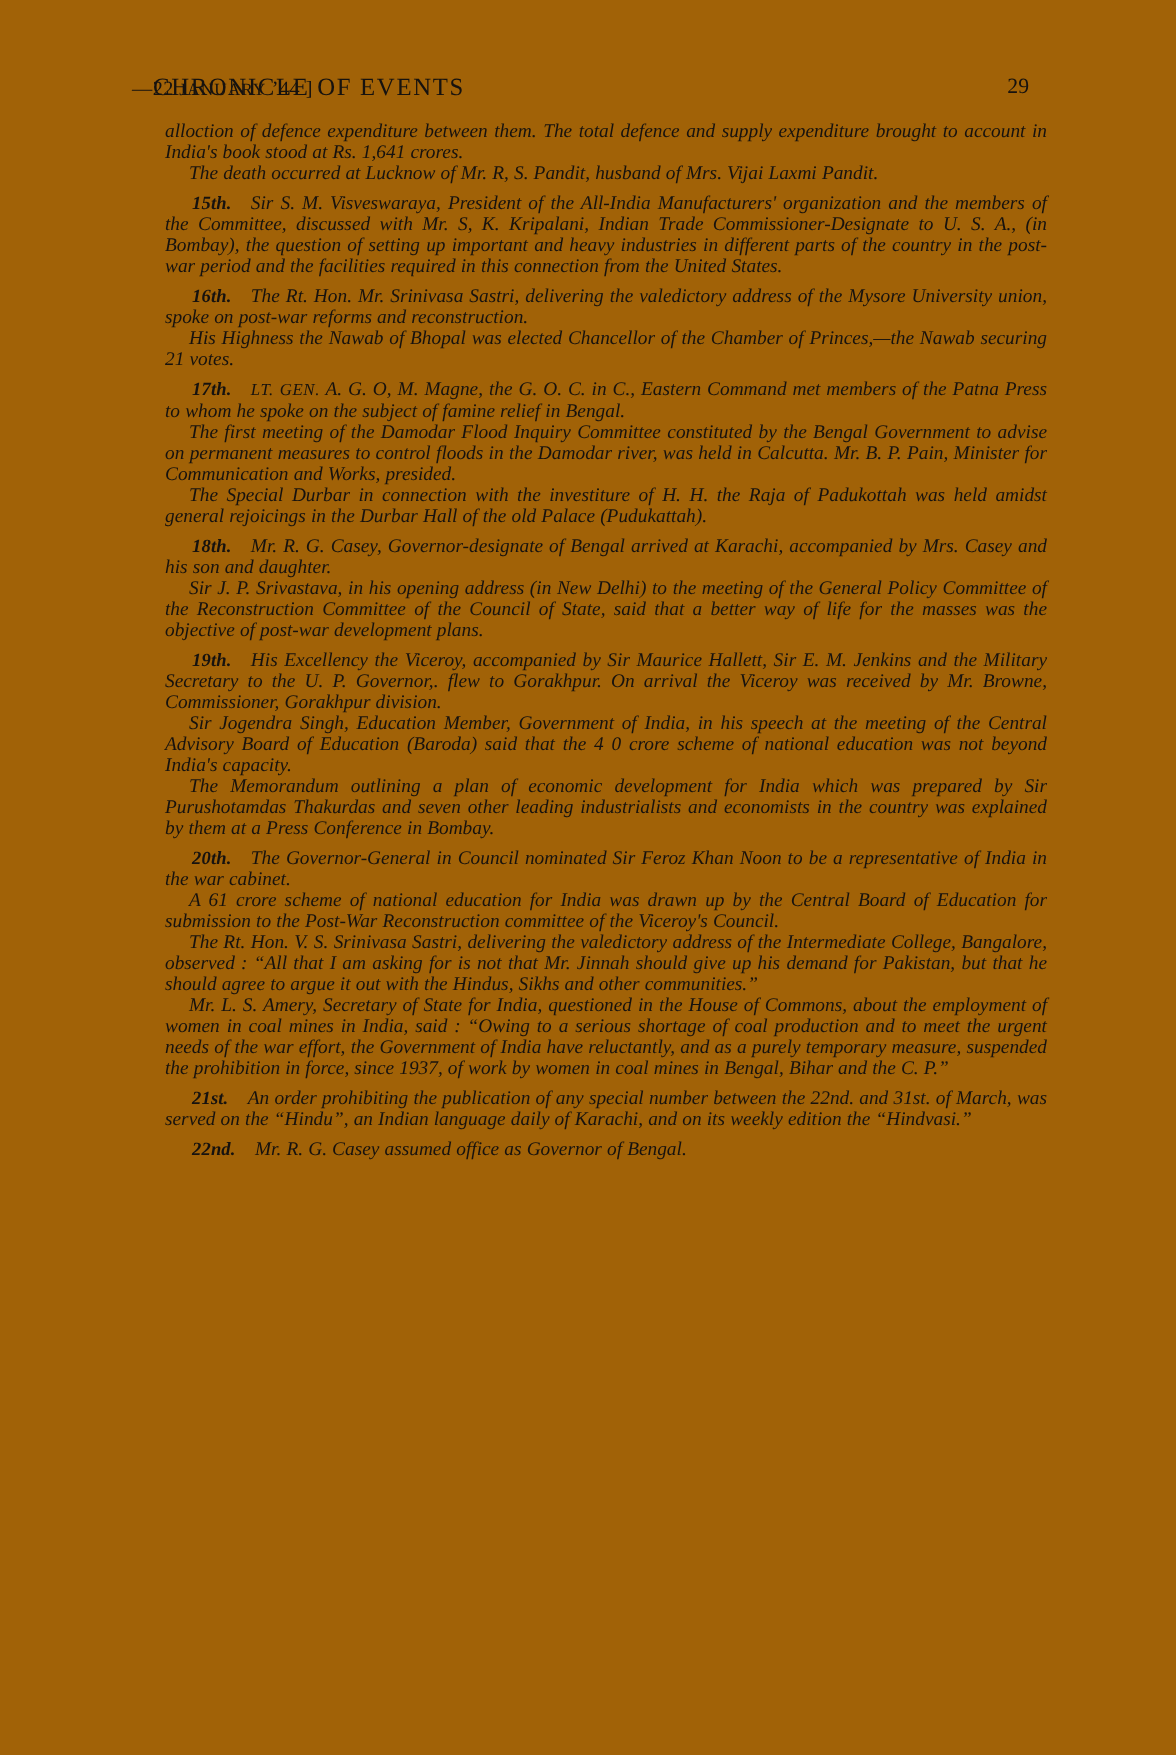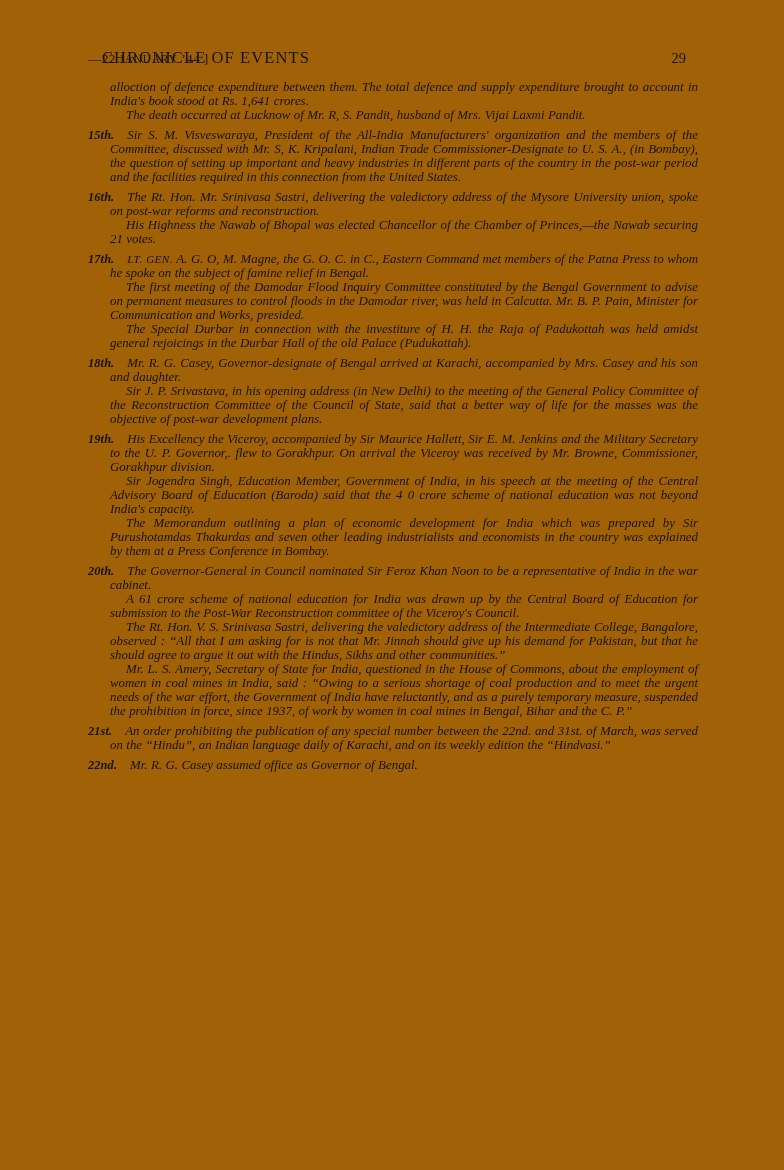--- a/index.html
+++ b/index.html
@@ -82,20 +82,21 @@
     padding-left: 22px;
     text-indent: -22px;
   }
   .para.plain {
     padding-left: 22px;
   }
   .datelabel {
     font-weight: bold;
     font-size: 12.4px;
     letter-spacing: 0.1px;
+    margin-left: 40px;
   }
 
   .sc {
     font-size: 11.2px;
     letter-spacing: 0.4px;
   }
 
   
   .entry { margin-bottom: 6px; }
   .entry .para + .para { margin-top: 0; }

